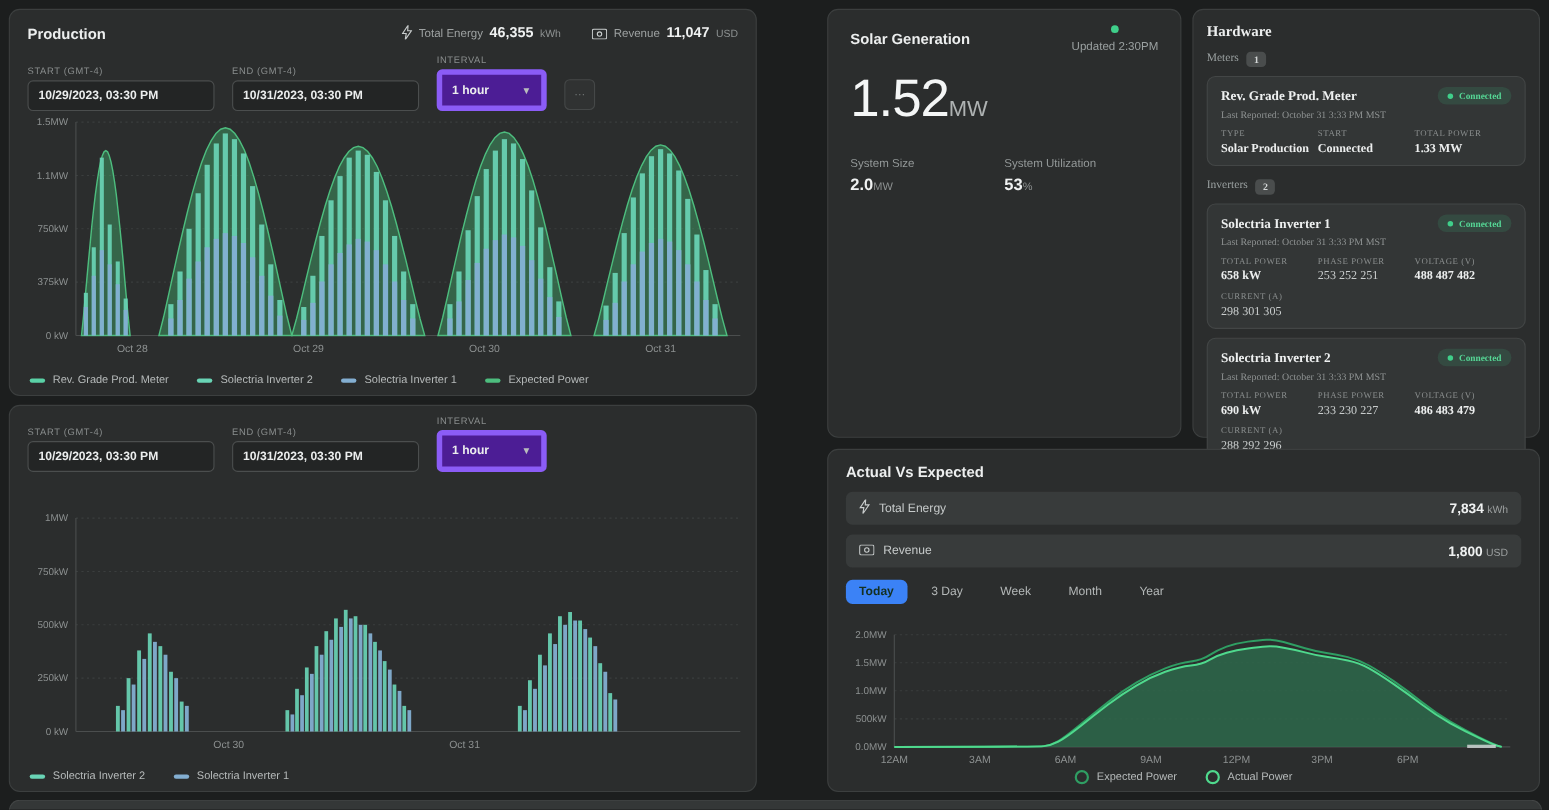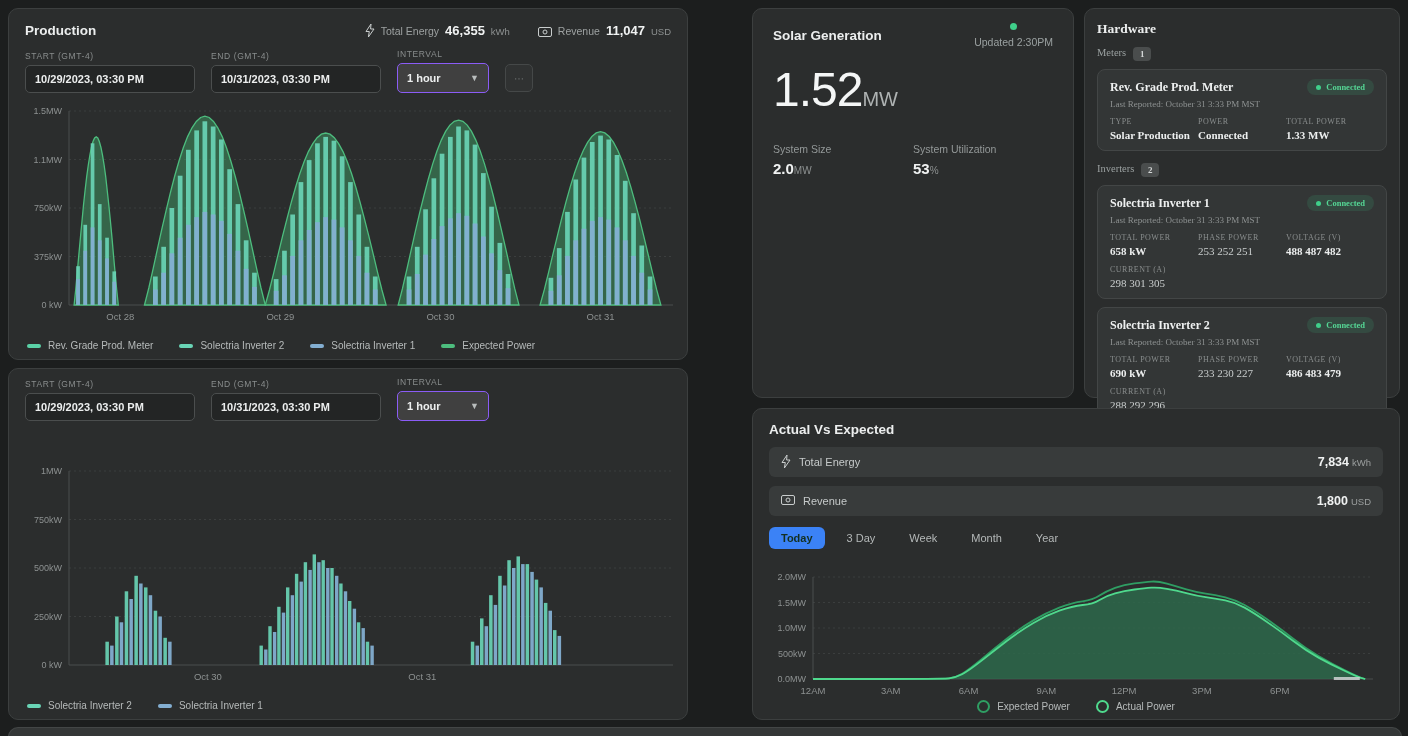--- a/index.html
+++ b/index.html
@@ -15,21 +15,21 @@
   .hstat{display:flex;align-items:baseline;gap:6px;}
   .hstat .ic{position:relative;top:2px;}
   .hstat .lbl{font-size:10.5px;color:#9da1a1;}
   .hstat .val{font-size:13px;font-weight:bold;color:#f0f2f2;}
   .hstat .unit{font-size:9.5px;color:#8d9191;}
   
   .controls{display:flex;gap:16px;align-items:flex-end;}
   .ctl .clab{font-size:8.5px;letter-spacing:.6px;color:#898d8d;margin-bottom:4px;text-transform:uppercase;}
   .ctl input{width:150px;height:26px;background:#232525;border:1px solid #4b4e4e;border-radius:5px;
     color:#eceeee;font-size:11px;font-weight:bold;padding:0 9px;font-family:"Liberation Sans",sans-serif;box-sizing:content-box;}
-  .select{width:72px;height:28px;background:#404040;border:1px solid #8b5cf6;border-radius:5px;
+  .select{width:72px;height:28px;background:#4c1d95;border:5px solid #8b5cf6;border-radius:5px;
     display:flex;align-items:center;justify-content:space-between;padding:0 9px;cursor:pointer;}
   .select .sval{font-size:11px;font-weight:bold;color:#eceeee;}
   .select .chev{font-size:9px;color:#b9bdbd;}
   .sqbtn{width:26px;height:26px;background:#303232;border:1px solid #454848;border-radius:5px;
     color:#6e7272;font-size:10px;display:flex;align-items:center;justify-content:center;cursor:pointer;}
   
   .legend{display:flex;gap:26px;align-items:center;}
   .litem{display:flex;gap:7px;align-items:center;font-size:10px;color:#b6baba;}
   .dash{width:14px;height:4px;border-radius:2px;display:inline-block;}
   .ring{width:9px;height:9px;border-radius:50%;border:2.5px solid #4fd98d;display:inline-block;}
@@ -417,21 +417,21 @@
           <span>Connected</span>
         </span>
     </div>
     <div class="hwsub">Last Reported: October 31 3:33 PM MST</div>
     <div class="hwcols">
       <div class="hwcol">
           <div class="klab">TYPE</div>
           <div class="kval">Solar Production</div>
         </div>
       <div class="hwcol">
-          <div class="klab">POWER</div>
+          <div class="klab">START</div>
           <div class="kval">Connected</div>
         </div>
       <div class="hwcol">
           <div class="klab">TOTAL POWER</div>
           <div class="kval">1.33 MW</div>
         </div>
     </div>
   </div>
   <div class="hwsec" style="margin-top:12px;">
     <span>Inverters</span>

